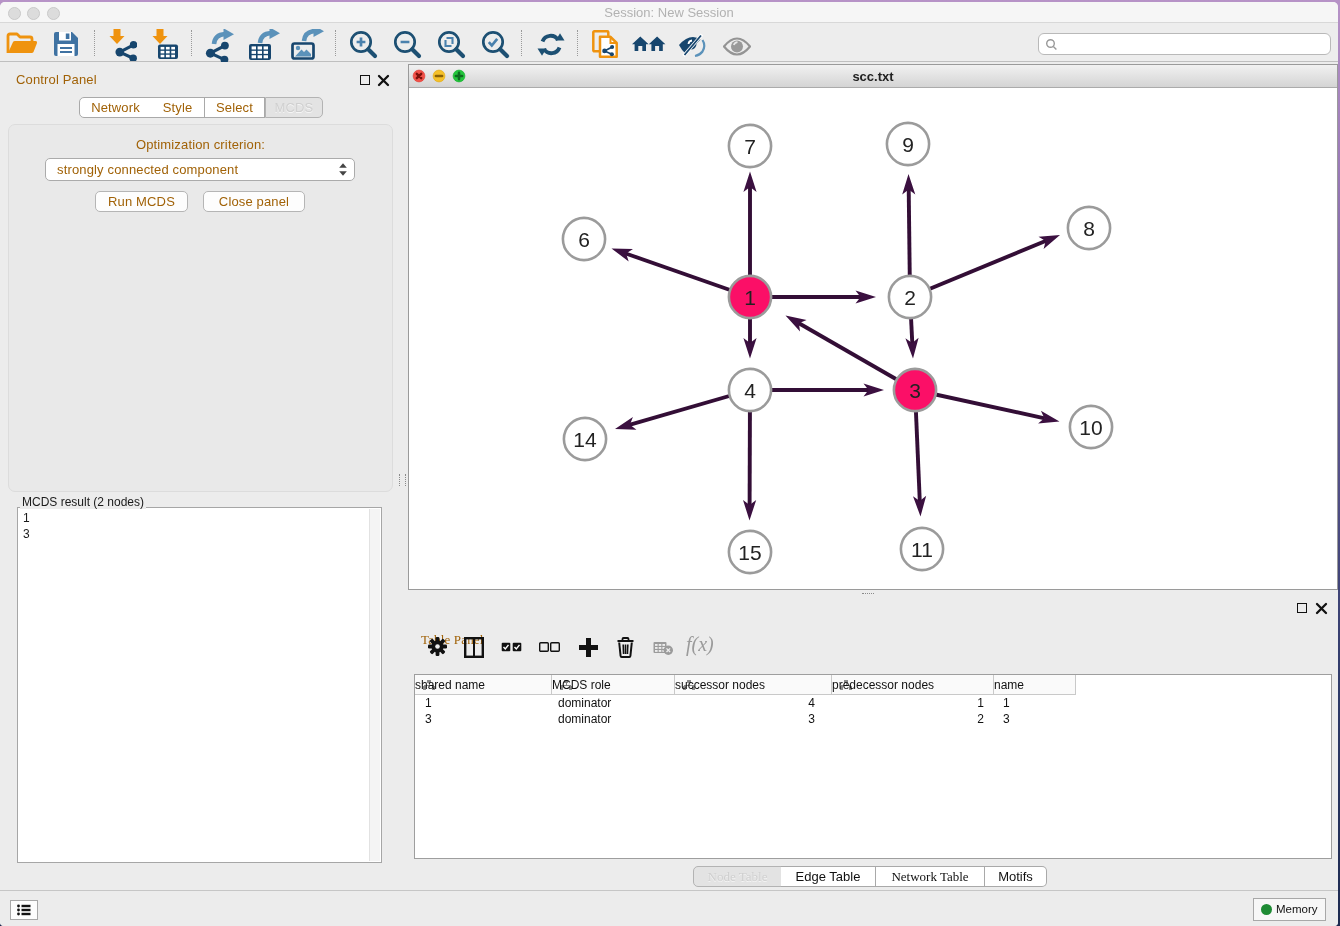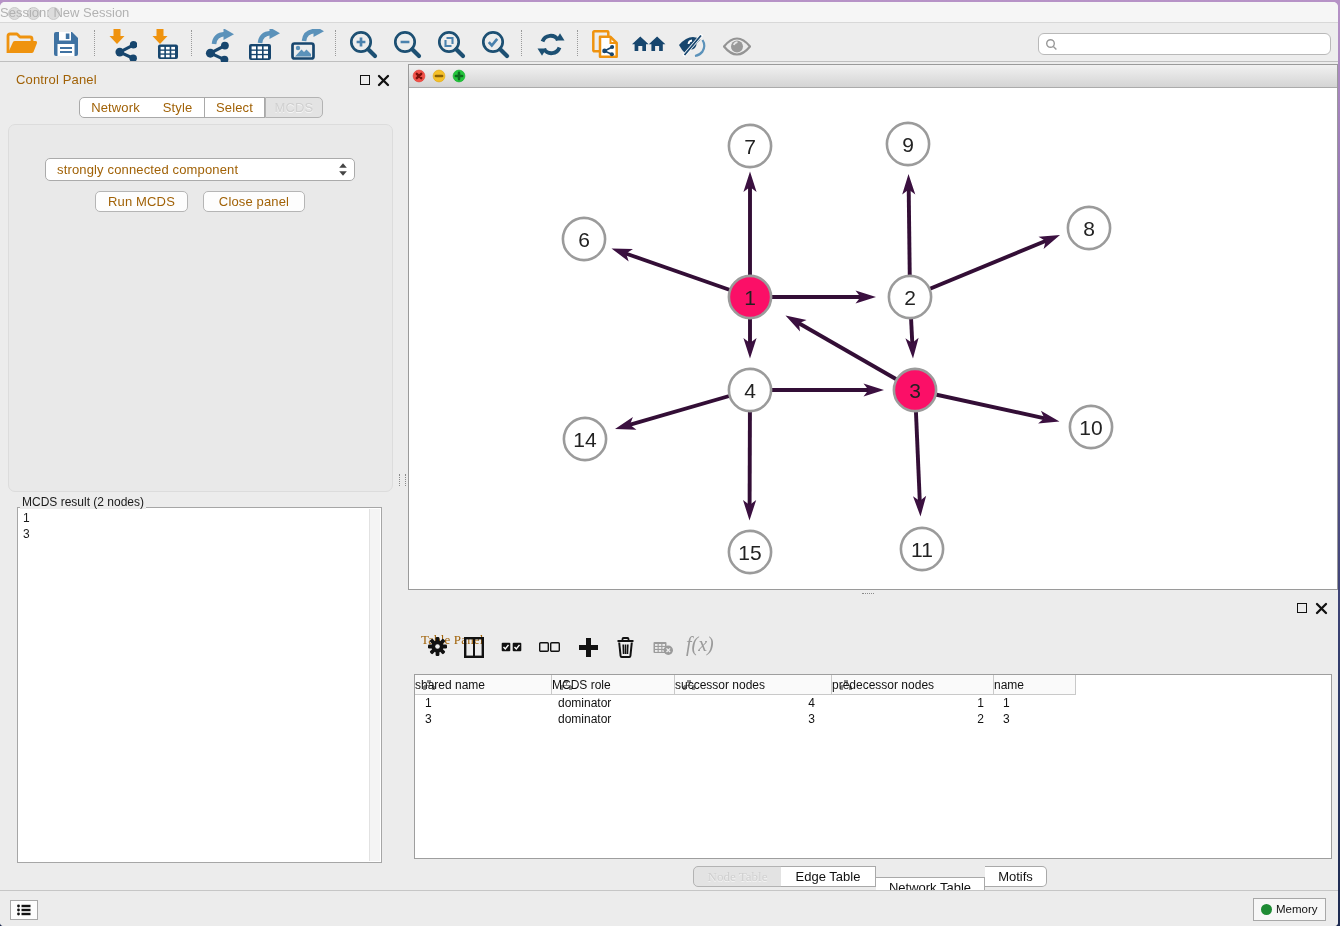--- a/index.html
+++ b/index.html
@@ -20,21 +20,21 @@
 .htext{position:absolute;top:3px;}
 </style>
 </head>
 <body>
 <div id="win">
 
 <div class="abs" style="left:0;top:0;width:1338px;height:20px;background:#f6f6f6;border-bottom:1px solid #d8d8d8;">
   <div class="abs" style="left:8px;top:5px;width:11px;height:11px;border-radius:50%;background:#dcdcdc;border:1px solid #c9c9c9;"></div>
   <div class="abs" style="left:27px;top:5px;width:11px;height:11px;border-radius:50%;background:#dcdcdc;border:1px solid #c9c9c9;"></div>
   <div class="abs" style="left:47px;top:5px;width:11px;height:11px;border-radius:50%;background:#dcdcdc;border:1px solid #c9c9c9;"></div>
-  <div class="abs" style="left:0;top:3px;width:1338px;text-align:left;font-size:13px;color:#b2b2b2;">Session: New Session</div>
+  <div class="abs" style="left:0;top:3px;width:1338px;text-align:center;font-size:13px;color:#b2b2b2;">Session: New Session</div>
 </div>
 
 <div id="toolbar" class="abs" style="left:0;top:21px;width:1338px;height:38px;background:#ededed;border-bottom:1px solid #bfbfbf;">
 <svg class="abs" style="left:6px;top:7px" width="32" height="28" viewBox="0 0 32 28">
         <path d="M2 23 L2 6 Q2 4 4 4 L11 4 L14 7 L24 7 Q26 7 26 9 L26 11" fill="none" stroke="#ef930f" stroke-width="2.8" stroke-linejoin="round"></path>
         <path d="M2 23 L7 12 Q7.5 11 9 11 L29.5 11 Q31.5 11 31 13 L27.5 22 Q27 23 25.5 23 Z" fill="#ef930f"></path>
       </svg>
       <svg class="abs" style="left:52px;top:7px" width="28" height="28" viewBox="0 0 28 28">
         <path d="M2 4 Q2 2 4 2 L20 2 L26 8 L26 24 Q26 26 24 26 L4 26 Q2 26 2 24 Z" fill="#3f72a2"></path>
         <rect x="7" y="2" width="12" height="8.5" fill="#ffffff"></rect>
@@ -172,20 +172,21 @@
     </svg>
 
 <div class="abs" style="left:79px;top:95px;height:21px;">
   <div class="abs t13" style="left:0;top:0;width:71px;height:19px;background:#fff;border:1px solid #a9a9a9;border-radius:5px 0 0 5px;text-align:center;line-height:19px;">Network</div>
   <div class="abs t13" style="left:72px;top:0;width:53px;height:19px;background:#fff;border:1px solid #a9a9a9;border-left:none;text-align:center;line-height:19px;">Style</div>
   <div class="abs t13" style="left:126px;top:0;width:59px;height:19px;background:#fff;border:1px solid #a9a9a9;border-left:none;text-align:center;line-height:19px;">Select</div>
   <div class="abs t13" style="left:186px;top:0;width:56px;height:19px;background:#e3e3e3;border:1px solid #b3b3b3;border-radius:0 5px 5px 0;text-align:center;line-height:19px;color:#cfcfcf;text-shadow:0 1px 0 #f5f5f5;">MCDS</div>
 </div>
 
 <div class="abs" style="left:8px;top:122px;width:383px;height:366px;background:#e9e9e9;border:1px solid #dcdcdc;border-radius:7px;"></div>
+<div class="abs t13" style="left:8px;top:135px;width:385px;text-align:center;">Optimization criterion:</div>
 <div class="abs" style="left:45px;top:156px;width:308px;height:21px;background:#fff;border:1px solid #ababab;border-radius:5px;">
   <div class="abs t13" style="left:11px;top:3px;">strongly connected component</div>
   <svg class="abs" style="right:6px;top:3px" width="10" height="15" viewBox="0 0 10 15">
         <path d="M1.2 5.8 L5 1.2 L8.8 5.8 Z" fill="#444"></path>
         <path d="M1.2 9.2 L5 13.8 L8.8 9.2 Z" fill="#444"></path>
       </svg>
 </div>
 <div class="abs t13" style="left:95px;top:189px;width:91px;height:19px;background:#fdfdfd;border:1px solid #b5b5b5;border-radius:5px;text-align:center;line-height:19px;">Run MCDS</div>
 <div class="abs t13" style="left:203px;top:189px;width:100px;height:19px;background:#fdfdfd;border:1px solid #b5b5b5;border-radius:5px;text-align:center;line-height:19px;">Close panel</div>
 
@@ -201,20 +202,21 @@
 <div class="abs" style="left:408px;top:62px;width:928px;height:524px;border:1px solid #9a9a9a;background:#fff;">
   <div class="abs" style="left:0;top:0;width:928px;height:22px;background:linear-gradient(180deg,#f1f1f1,#d4d4d4);border-bottom:1px solid #ababab;">
     <svg class="abs" style="left:3px;top:4px" width="62" height="14" viewBox="0 0 62 14">
       <circle cx="7" cy="7" r="5.9" fill="#f25149" stroke="#e0433c" stroke-width="0.7"></circle>
       <path d="M4.8 4.8 L9.2 9.2 M9.2 4.8 L4.8 9.2" stroke="#7c100b" stroke-width="2.4" stroke-linecap="round"></path>
       <circle cx="27" cy="7" r="5.9" fill="#f5c02a" stroke="#e3ae18" stroke-width="0.7"></circle>
       <path d="M23.9 7 L30.1 7" stroke="#8a6206" stroke-width="2.6" stroke-linecap="round"></path>
       <circle cx="47" cy="7" r="5.9" fill="#23c53c" stroke="#17b230" stroke-width="0.7"></circle>
       <path d="M43.9 7 L50.1 7 M47 3.9 L47 10.1" stroke="#0d6b20" stroke-width="2.6" stroke-linecap="round"></path>
     </svg>
+    <div class="abs" style="left:0;top:4px;width:928px;text-align:center;font-size:13px;font-weight:700;color:#222;">scc.txt</div>
   </div>
   <div id="canvas" class="abs" style="left:0;top:23px;width:928px;height:501px;background:#fff;">
   <svg width="928" height="501" viewBox="0 0 928 501" style="position:absolute;left:0;top:0">
           <line x1="341.0" y1="209.0" x2="341.0" y2="98.5" stroke="#330e36" stroke-width="3.9"></line>
           <path d="M341.0 83.5 L347.6 104.0 L341.0 99.0 L334.4 104.0 Z" fill="#3b1040"></path>
           <line x1="341.0" y1="209.0" x2="216.7" y2="165.5" stroke="#330e36" stroke-width="3.9"></line>
           <path d="M202.5 160.5 L224.0 161.0 L217.1 165.6 L219.7 173.5 Z" fill="#3b1040"></path>
           <line x1="341.0" y1="209.0" x2="452.0" y2="209.0" stroke="#330e36" stroke-width="3.9"></line>
           <path d="M467.0 209.0 L446.5 215.6 L451.5 209.0 L446.5 202.4 Z" fill="#3b1040"></path>
           <line x1="341.0" y1="209.0" x2="341.0" y2="255.5" stroke="#330e36" stroke-width="3.9"></line>
@@ -366,21 +368,21 @@
     <div class="abs" style="left:143px;top:17px;">dominator</div>
     <div class="abs" style="left:260px;top:17px;width:140px;text-align:right;">3</div>
     <div class="abs" style="left:417px;top:17px;width:152px;text-align:right;">2</div>
     <div class="abs" style="left:588px;top:17px;">3</div>
   </div>
 </div>
 
 <div class="abs" style="left:693px;top:864px;height:21px;font-size:13px;color:#111;">
   <div class="abs" style="left:0;top:0;width:87px;height:19px;background:#e3e3e3;border:1px solid #b3b3b3;border-radius:5px 0 0 5px;text-align:center;line-height:19px;color:#cfcfcf;text-shadow:0 1px 0 #f5f5f5;font-family:Liberation Serif, serif;">Node Table</div>
   <div class="abs" style="left:88px;top:0;width:94px;height:19px;background:#fff;border:1px solid #a9a9a9;border-left:none;text-align:center;line-height:19px;">Edge Table</div>
-  <div class="abs" style="left:183px;top:11px;width:108px;height:19px;background:#fff;border:1px solid #a9a9a9;border-left:none;text-align:center;line-height:19px;">Network Table</div>
+  <div class="abs" style="left:183px;top:0;width:108px;height:19px;background:#fff;border:1px solid #a9a9a9;border-left:none;text-align:center;line-height:19px;font-family:Liberation Serif, serif;">Network Table</div>
   <div class="abs" style="left:292px;top:0;width:61px;height:19px;background:#fff;border:1px solid #a9a9a9;border-left:none;border-radius:0 5px 5px 0;text-align:center;line-height:19px;">Motifs</div>
 </div>
 
 <div class="abs" style="left:0;top:888px;width:1338px;height:36px;background:#ececec;border-top:1px solid #c6c6c6;">
   <div class="abs" style="left:10px;top:9px;width:26px;height:18px;background:#fdfdfd;border:1px solid #a8a8a8;">
     <svg width="14" height="12" style="position:absolute;left:6px;top:3px" viewBox="0 0 14 12">
       <circle cx="1.5" cy="2" r="1.4" fill="#111"></circle>
           <circle cx="1.5" cy="6" r="1.4" fill="#111"></circle>
           <circle cx="1.5" cy="10" r="1.4" fill="#111"></circle>
       <rect x="4.5" y="0.8" width="9" height="2.4" fill="#111"></rect>

